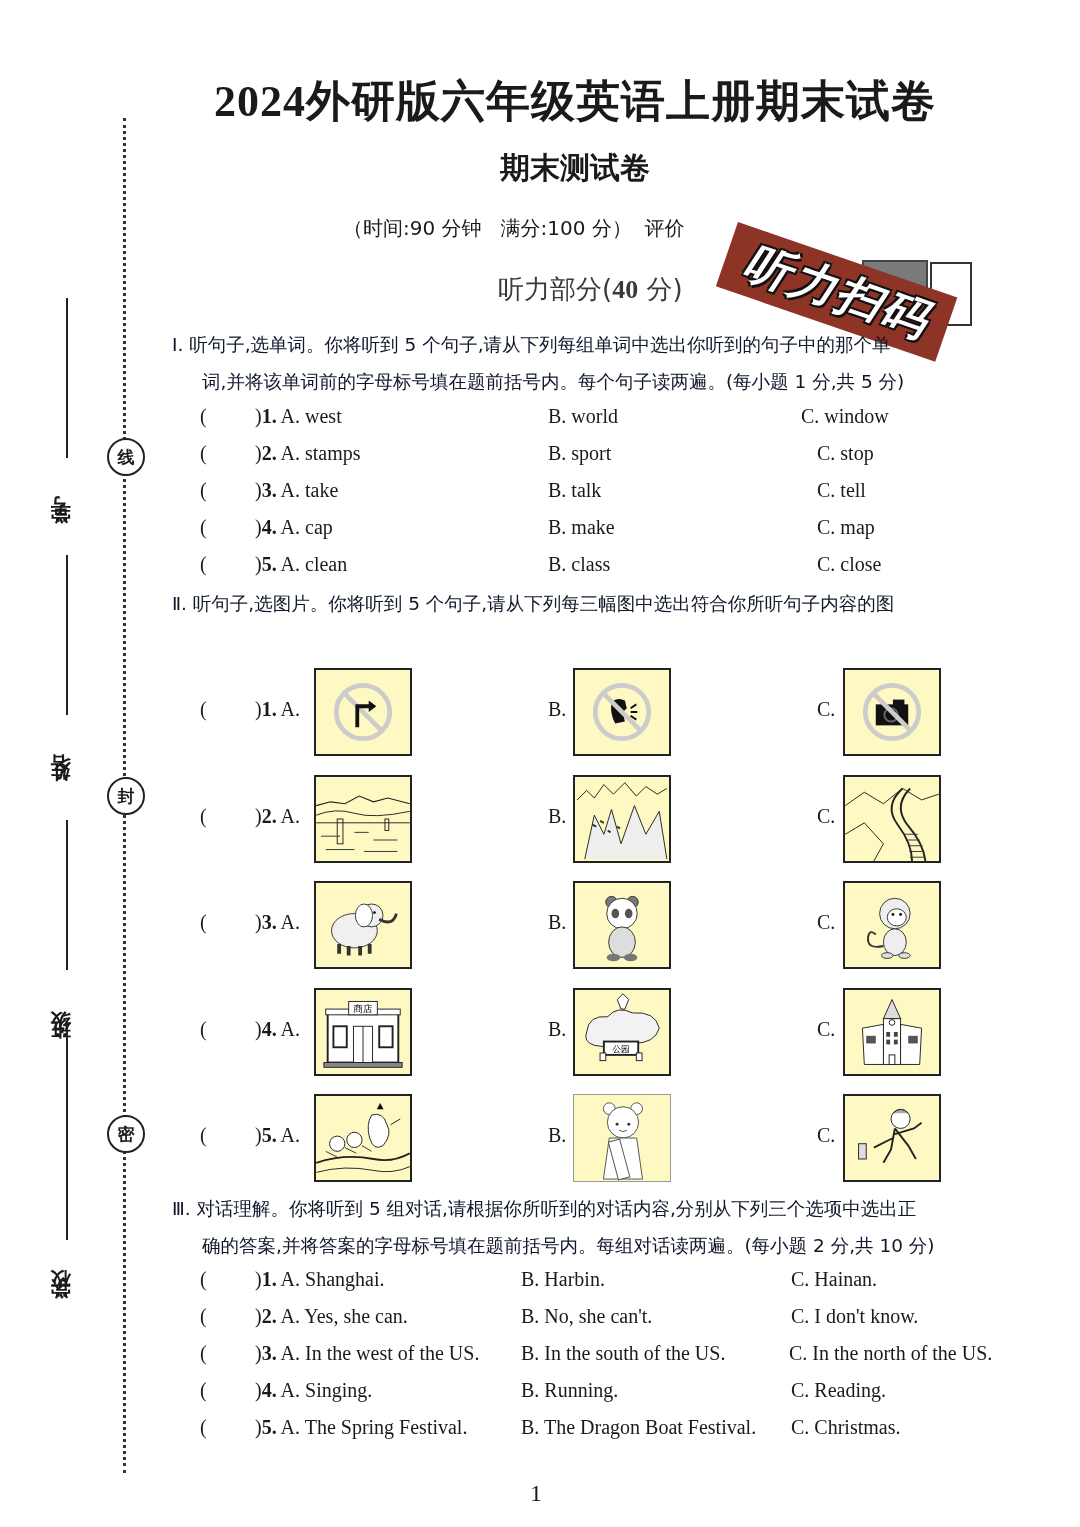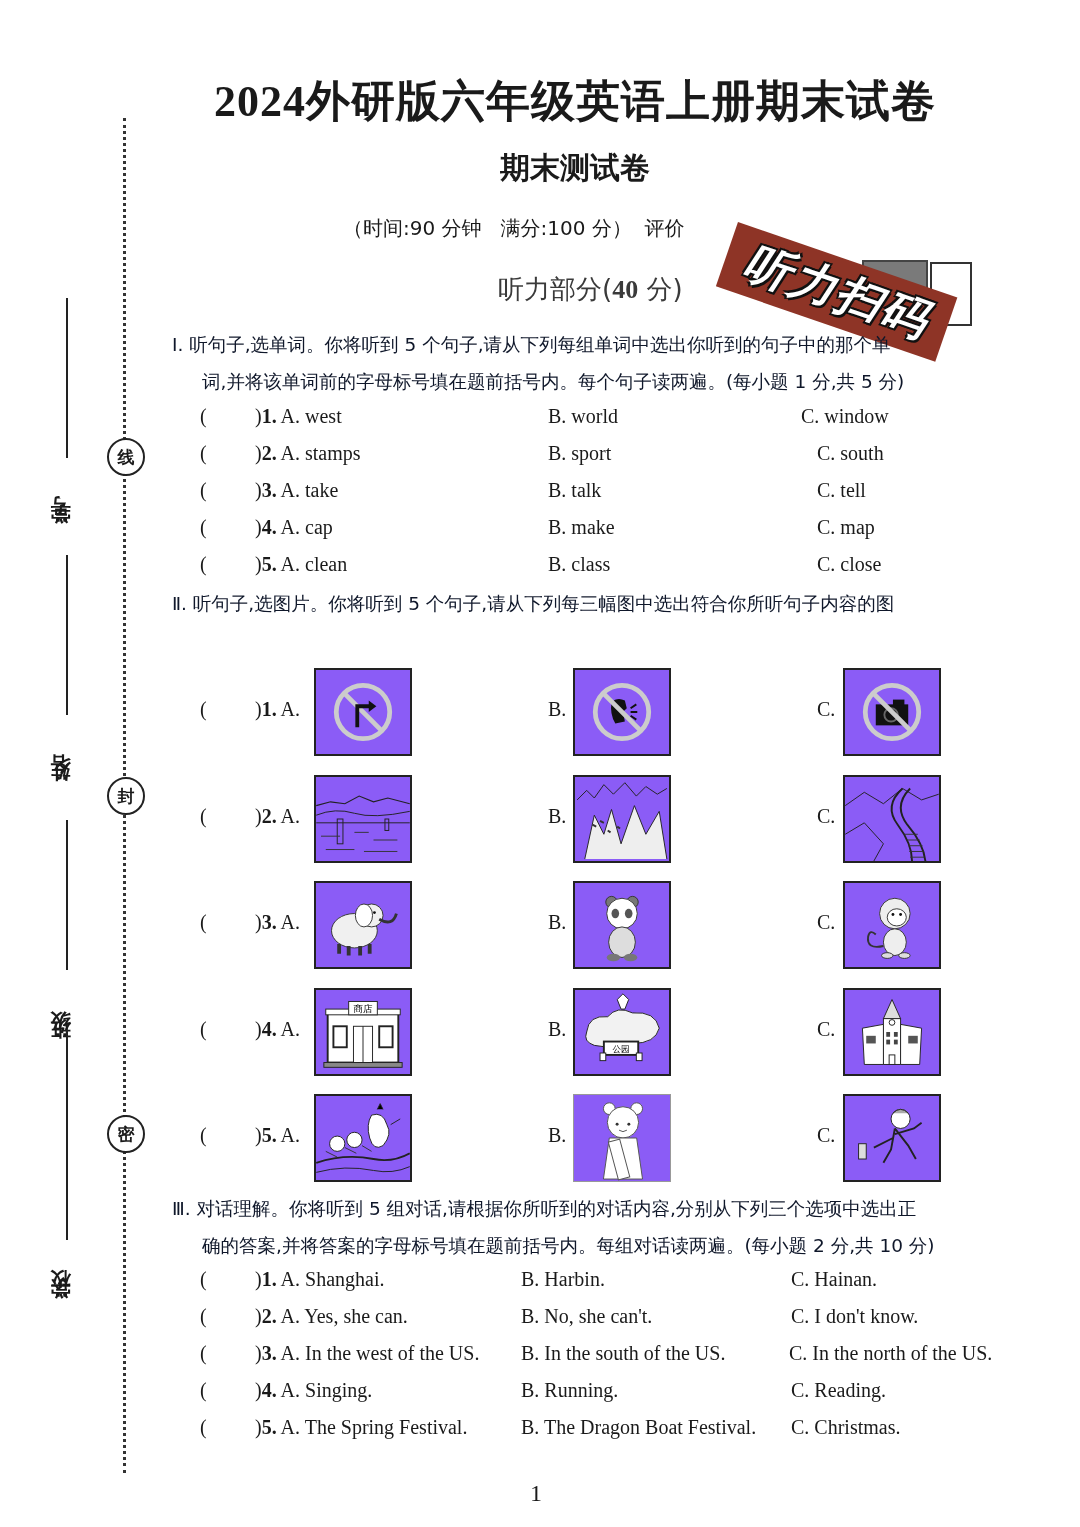--- a/index.html
+++ b/index.html
@@ -29,21 +29,21 @@
   .instr .l2 { padding-left: 30px; }
 
   
   .qrow { left: 200px; height: 30px; font-size: 20px; font-family: "Liberation Serif", "DejaVu Serif", serif; white-space: nowrap; }
   .qrow .paren-open { position: absolute; left: 0; }
   .qrow .paren-num { position: absolute; left: 55px; }
   .qrow .paren-num b { font-weight: bold; }
   .qrow .opt { position: absolute; }
 
   
-  .pbox { width: 98px; height: 88px; border: 2px solid #222; background: #8b5cf6; box-sizing: border-box; overflow: hidden; }
+  .pbox { width: 98px; height: 88px; border: 2px solid #222; background: #fef9c3; box-sizing: border-box; overflow: hidden; }
   .pbox svg { width: 100%; height: 100%; display: block; }
 
   
   .dash-line { left: 123px; top: 118px; height: 1355px; border-left: 3px dotted #333; }
   .seal { width: 34px; height: 34px; border: 2px solid #222; border-radius: 50%; background: #fff; display: flex;
           align-items: center; justify-content: center; font-size: 17px; font-weight: bold; font-family: "DejaVu Sans", sans-serif; left: 107px; }
   .vline { left: 66px; border-left: 2px solid #222; }
   .vlabel { left: 46px; width: 30px; font-size: 20px; font-weight: bold; font-family: "DejaVu Sans", sans-serif;
             writing-mode: vertical-rl; transform: rotate(180deg); letter-spacing: 8px; }
 
@@ -85,21 +85,21 @@
 <div class="abs qrow" style="top:405px;">
   <span class="paren-open">(</span>
   <span class="paren-num">)<b>1.</b> <span>A. west</span></span>
   <span class="opt" style="left:348px;">B. world</span>
   <span class="opt" style="left:601px;">C. window</span>
 </div>
 <div class="abs qrow" style="top:442px;">
   <span class="paren-open">(</span>
   <span class="paren-num">)<b>2.</b> <span>A. stamps</span></span>
   <span class="opt" style="left:348px;">B. sport</span>
-  <span class="opt" style="left:617px;">C. south</span>
+  <span class="opt" style="left:617px;">C. stop</span>
 </div>
 <div class="abs qrow" style="top:479px;">
   <span class="paren-open">(</span>
   <span class="paren-num">)<b>3.</b> <span>A. take</span></span>
   <span class="opt" style="left:348px;">B. talk</span>
   <span class="opt" style="left:617px;">C. tell</span>
 </div>
 <div class="abs qrow" style="top:516px;">
   <span class="paren-open">(</span>
   <span class="paren-num">)<b>4.</b> <span>A. cap</span></span>

